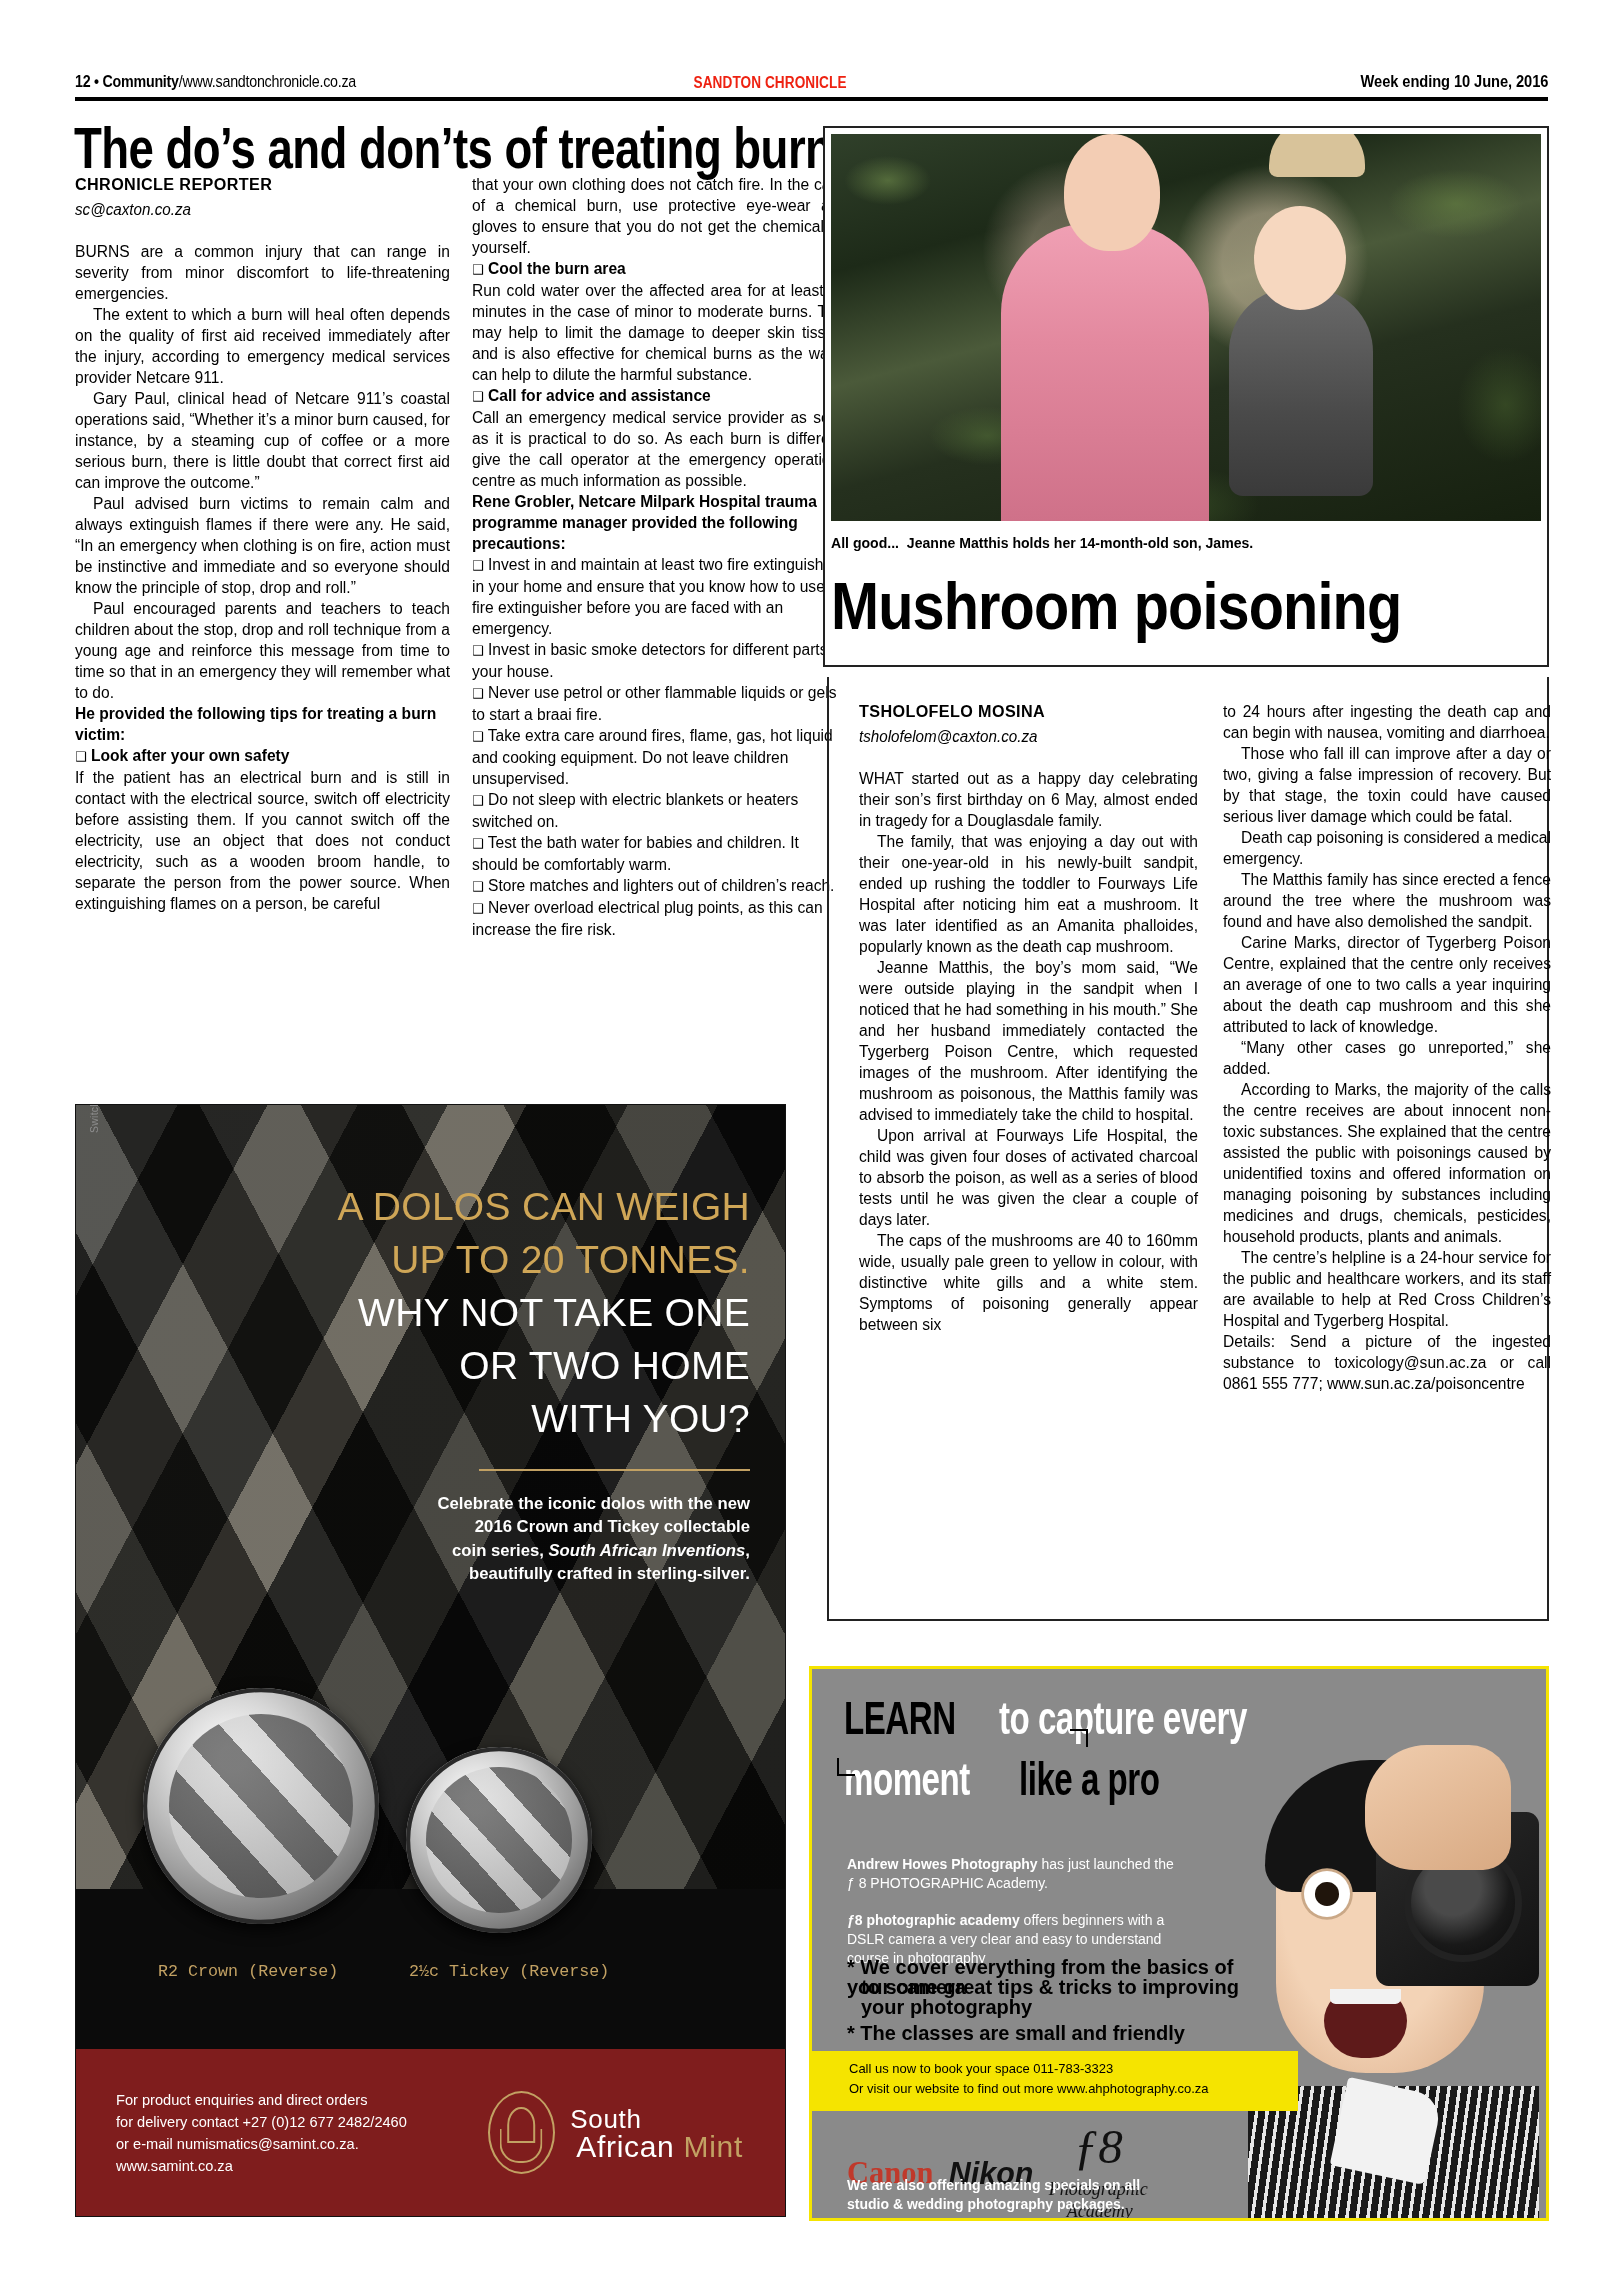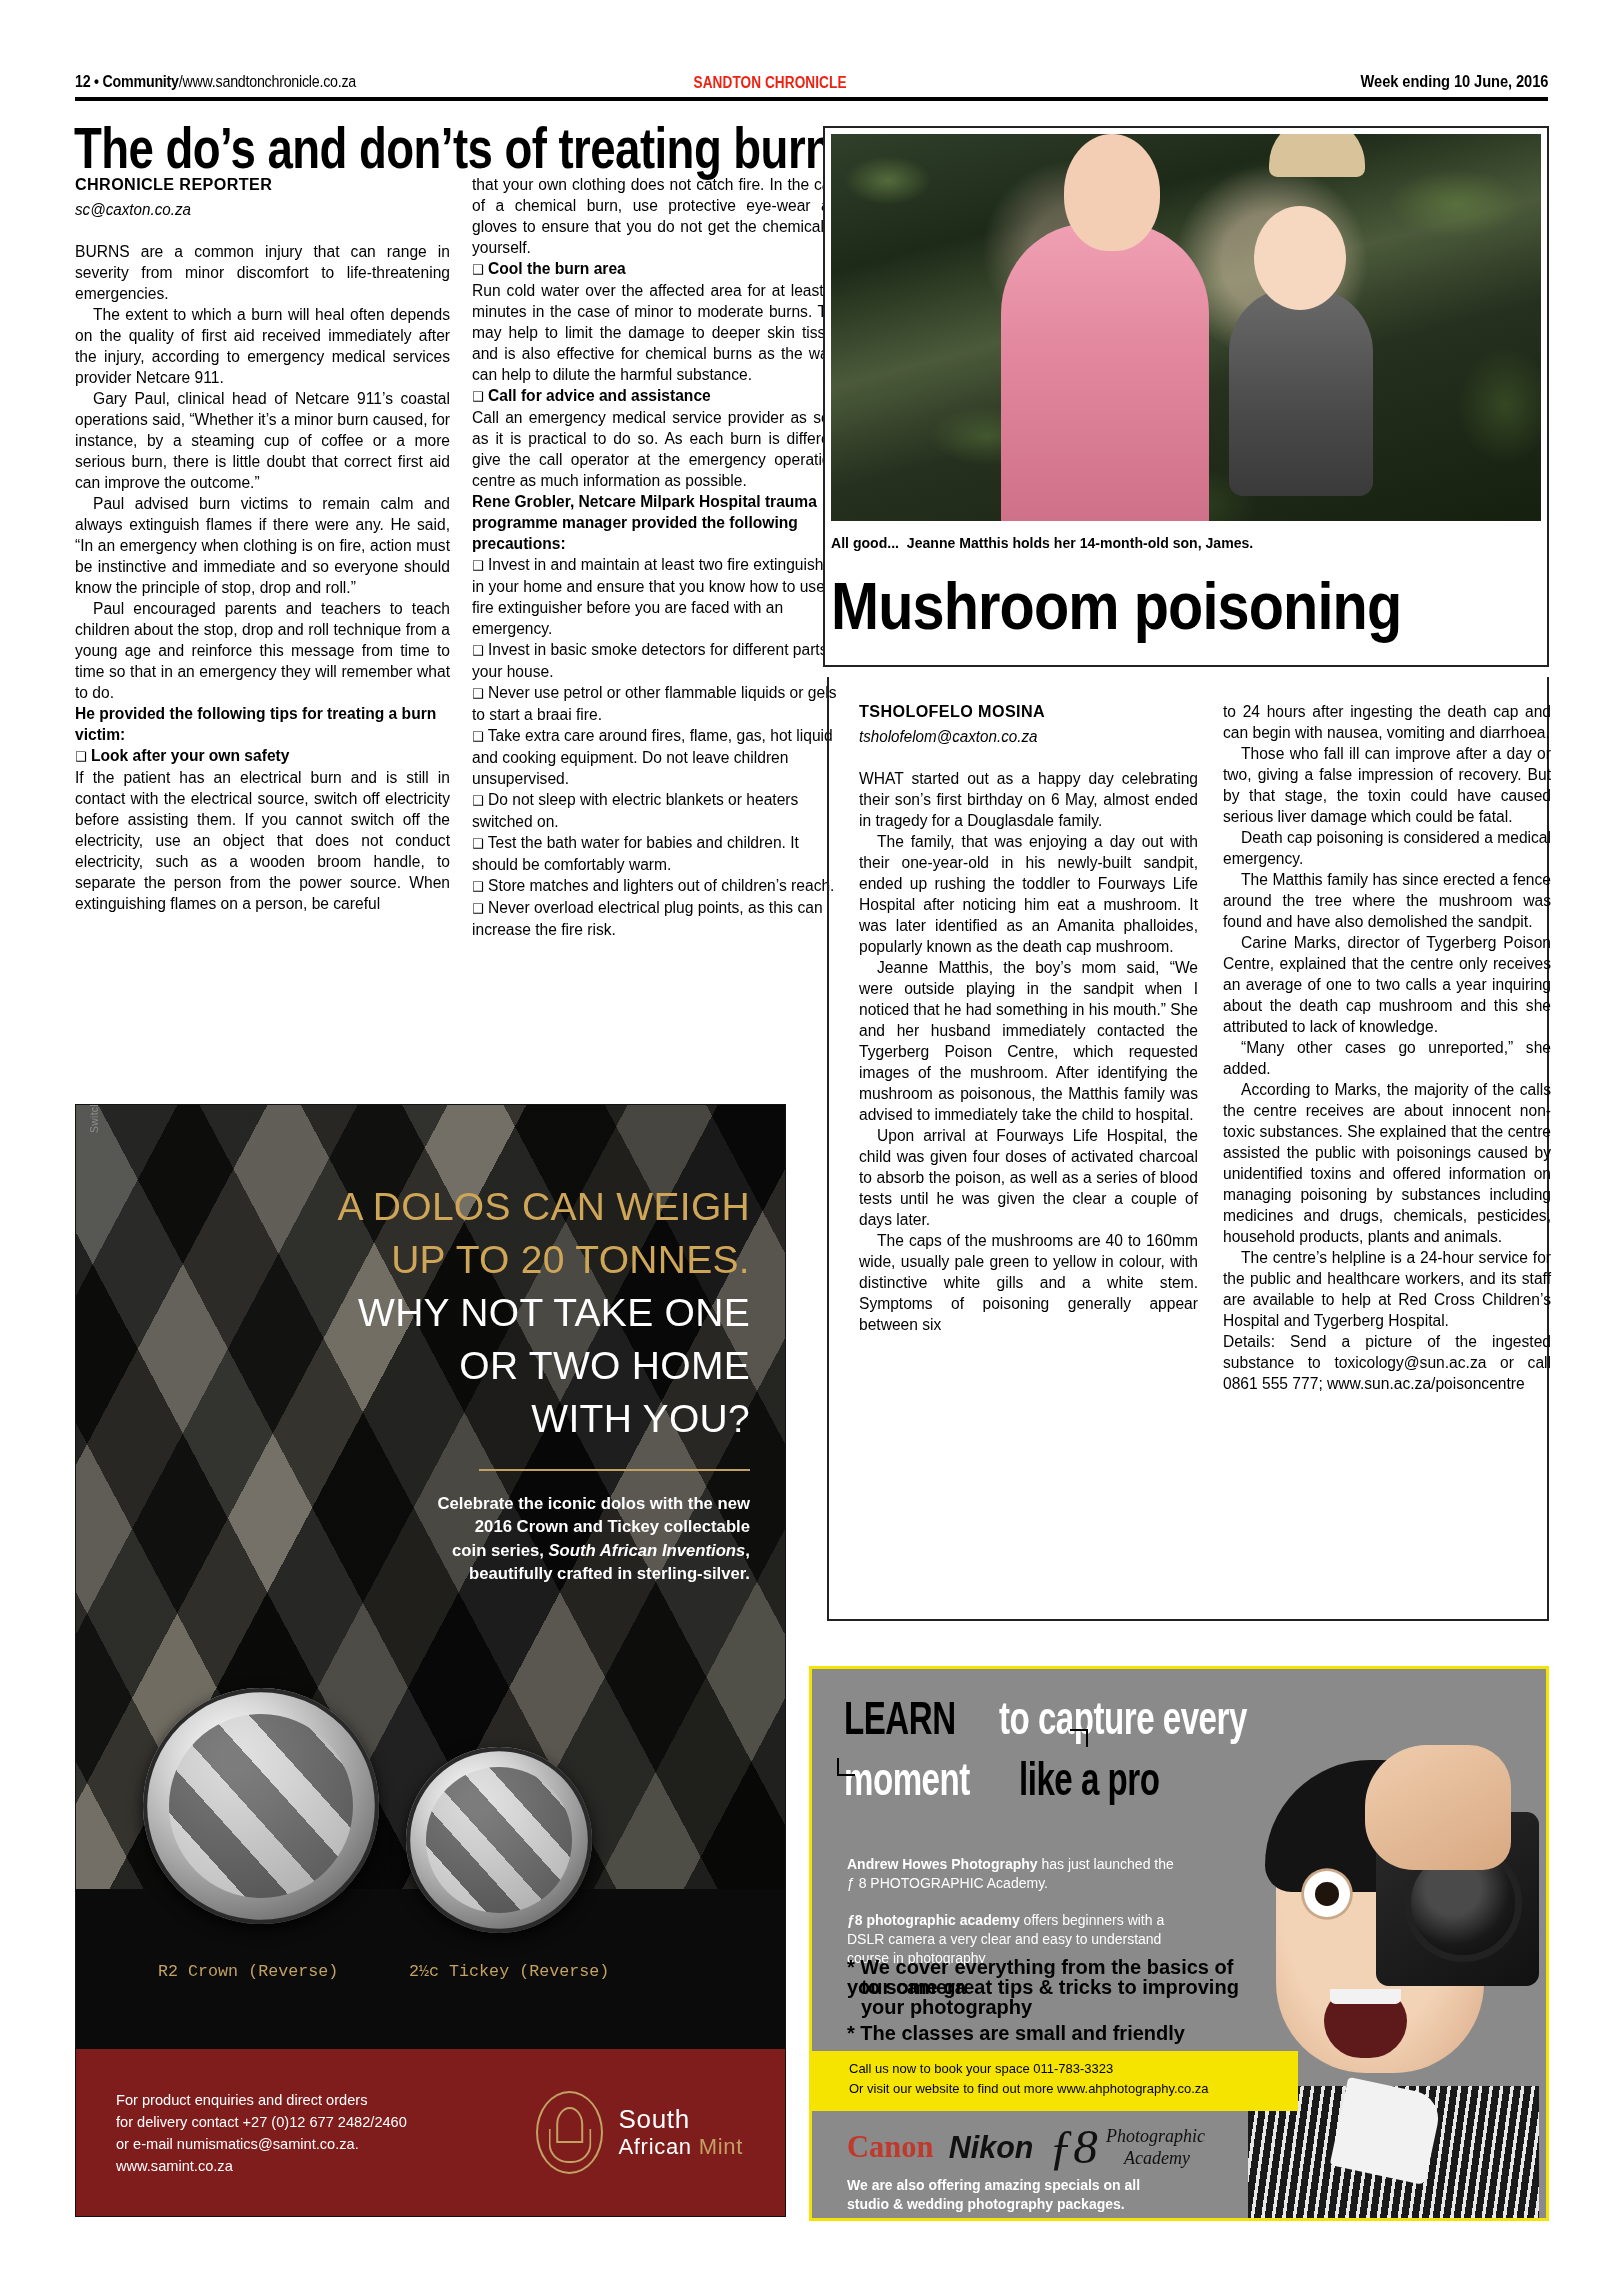--- a/index.html
+++ b/index.html
@@ -249,21 +249,21 @@
     border-radius: 50% 50% 0 0;
   }
   .mint-mark::after {
     content: ""; position: absolute; left: 50%; top: 46%;
     transform: translateX(-50%);
     width: 39px; height: 32px; border: 2.1px solid #c2a163;
     border-radius: 0 0 19.4px 19.4px; border-top: none;
   }
   .mint-name { color: #fff; line-height: 28px; }
   .mint-name .r1 { font-size: 26px; letter-spacing: 0.7px; }
-  .mint-name .r2 { font-size: 22px; letter-spacing: 0.7px; }
+  .mint-name .r2 { font-size: 30px; letter-spacing: 0.7px; margin-left: 6px; }
   .mint-name .gold { color: #c2a163; }
 
   
   .f8-ad {
     position: absolute; left: 809px; top: 1666px; width: 740px; height: 555px;
     background: #8a8a8a; border: 3.5px solid #f5e400; overflow: hidden;
   }
   .f8-head {
     position: absolute; left: 32px; top: 25px; z-index: 4;
     font-weight: bold; line-height: 49px;
@@ -297,21 +297,21 @@
     position: absolute; left: 0; top: 382px; width: 486px; height: 60px;
     background: #f5e400; z-index: 5;
     padding: 8.3px 0 0 37px; color: #000; font-size: 13px; line-height: 19.4px;
   }
   .f8-brands {
     position: absolute; left: 35px; top: 455px; z-index: 5;
     display: flex; align-items: center; gap: 15.3px;
   }
   .f8-canon { color: #c0392b; font-weight: bold; font-size: 30.5px; font-family: "Liberation Serif", serif; }
   .f8-nikon { color: #111; font-weight: bold; font-size: 30.5px; font-style: italic; }
-  .f8-logo { display: flex; align-items: center; gap: 8.3px; }
+  .f8-logo { display: flex; align-items: center; gap: 8.3px; flex-direction: column; }
   .f8-f8 { color: #111; font-size: 49px; font-family: "Liberation Serif", serif; font-style: italic; line-height: 46px;}
   .f8-acad { color: #111; font-family: "Liberation Serif", serif; font-style: italic; font-size: 18px; line-height: 22px; }
   .f8-specials {
     position: absolute; left: 35px; top: 507px; z-index: 5;
     color: #fff; font-weight: bold; font-size: 14px; line-height: 19.4px;
   }
   .f8-photo {
     position: absolute; right: 0; bottom: 0; width: 298px; height: 555px; z-index: 2;
     overflow: hidden;
   }

